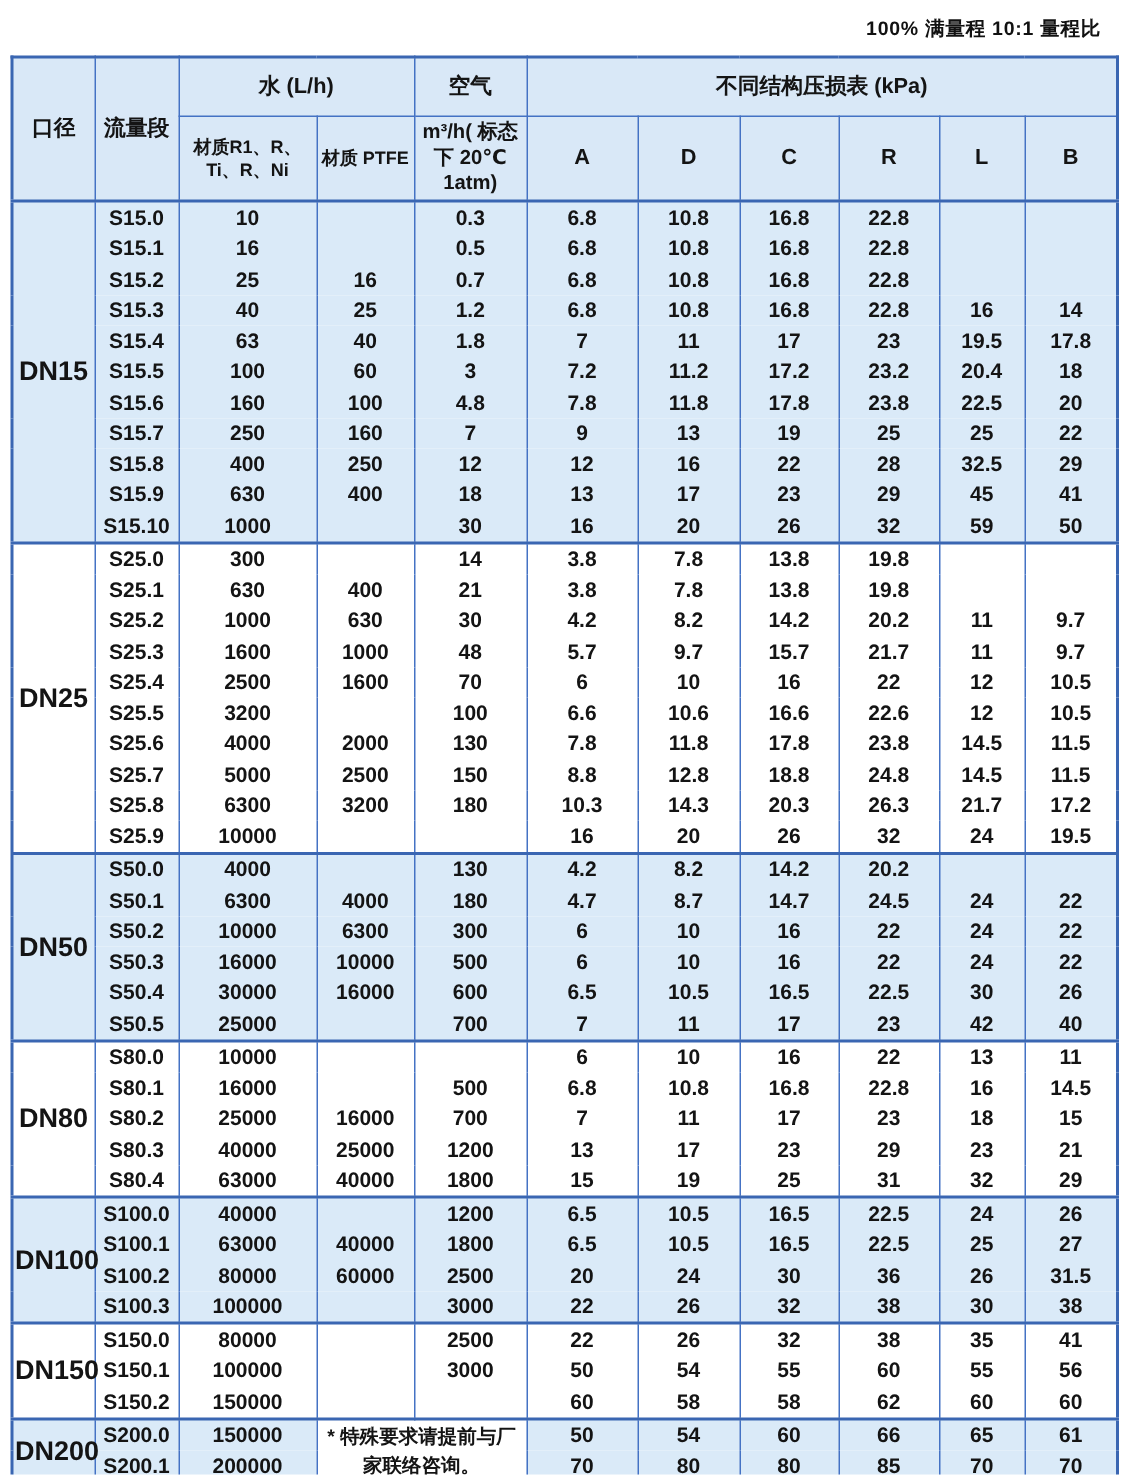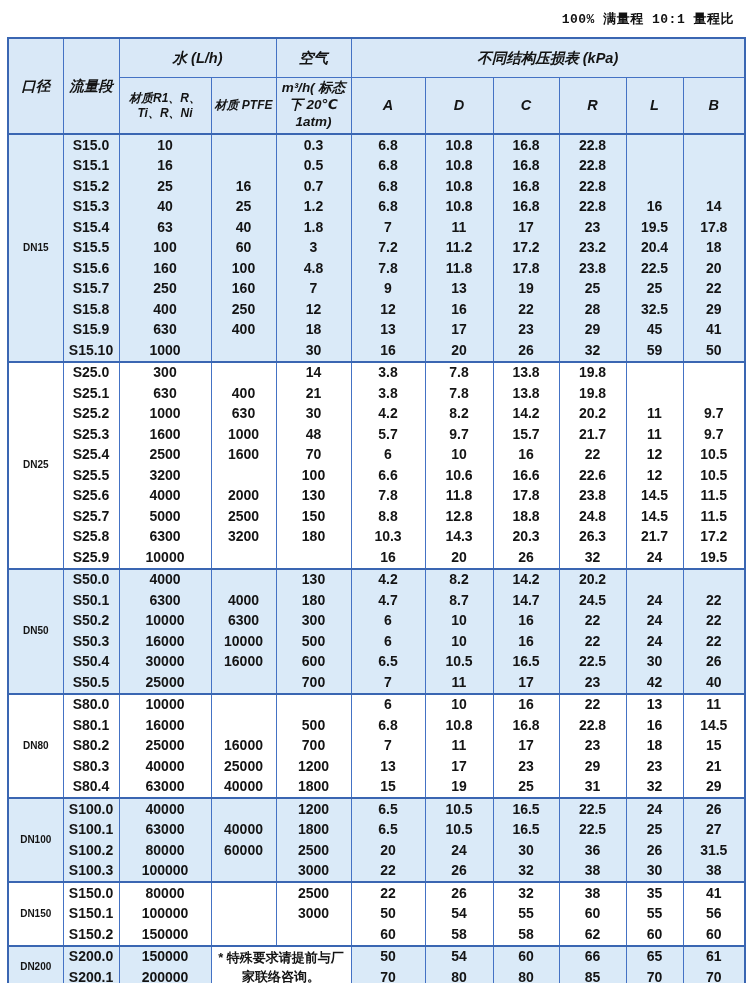--- a/index.html
+++ b/index.html
@@ -5,52 +5,51 @@
   html,body{margin:0;padding:0;background:#ffffff;}
   body{
     width:750px;height:983px;position:relative;
     font-family:"Liberation Sans","DejaVu Sans",sans-serif;
     color:#141414;
   }
   .top-note{
     position:absolute;top:10px;right:16px;
     font-size:13px;font-weight:700;color:#111;
     letter-spacing:0.5px;
-    font-family:Liberation Mono, monospace;
   }
   table.spec{
     position:absolute;left:7px;top:37px;
     width:737px;
     border-collapse:collapse;table-layout:fixed;
     border:2.5px solid #3a66b2;
   }
   th,td{
     text-align:center;vertical-align:middle;
     padding:0 1px;font-weight:700;
     border-left:1.5px solid #4472c4;
     border-right:1.5px solid #4472c4;
   }
   thead th{
     background:#d9e8f7;
     border:1.5px solid #4472c4;
-    font-size:14.5px;line-height:1.25;font-style:italic;
+    font-size:14.5px;line-height:1.25;
   }
   thead tr.h1 th{height:38px;}
   thead tr.h2 th{height:55px;}
   thead th.air-sub{font-size:13.5px;margin-top:32px;}
   thead th.water-mat{font-size:12px;}
   thead{border-bottom:2.5px solid #3a66b2;}
   tbody.group{border-top:2.5px solid #3a66b2;}
   tbody.group td{
     font-size:14px;height:20.5px;line-height:1.05;
     border-top:none;border-bottom:none;
     background:#ffffff;
   }
   tbody.group.shaded td{background:#daeaf8;}
-  tbody.group td.dn-cell{font-size:10px;}
+  tbody.group td.dn-cell{font-size:18px;}
   tbody.group td.note-cell{
     background:#ffffff;font-size:13px;line-height:1.5;
     padding:0 4px;
   }
 </style>
 </head>
 <body>
 
 <div class="top-note">100% 满量程  10:1 量程比</div>
 

